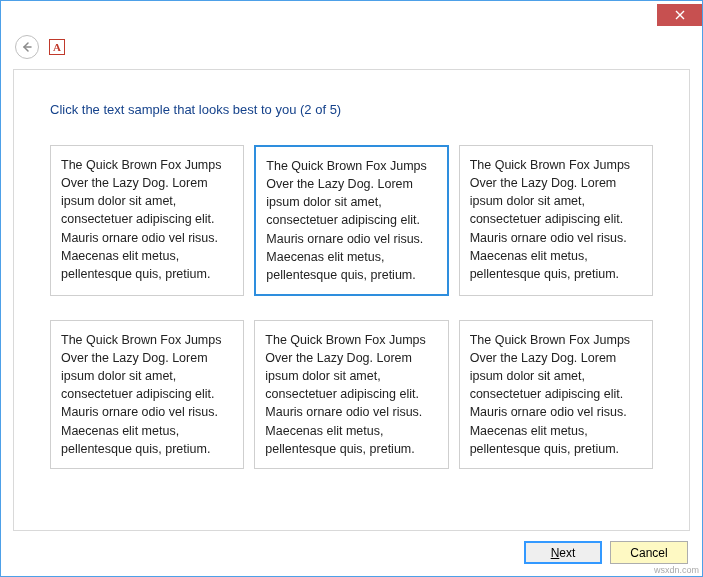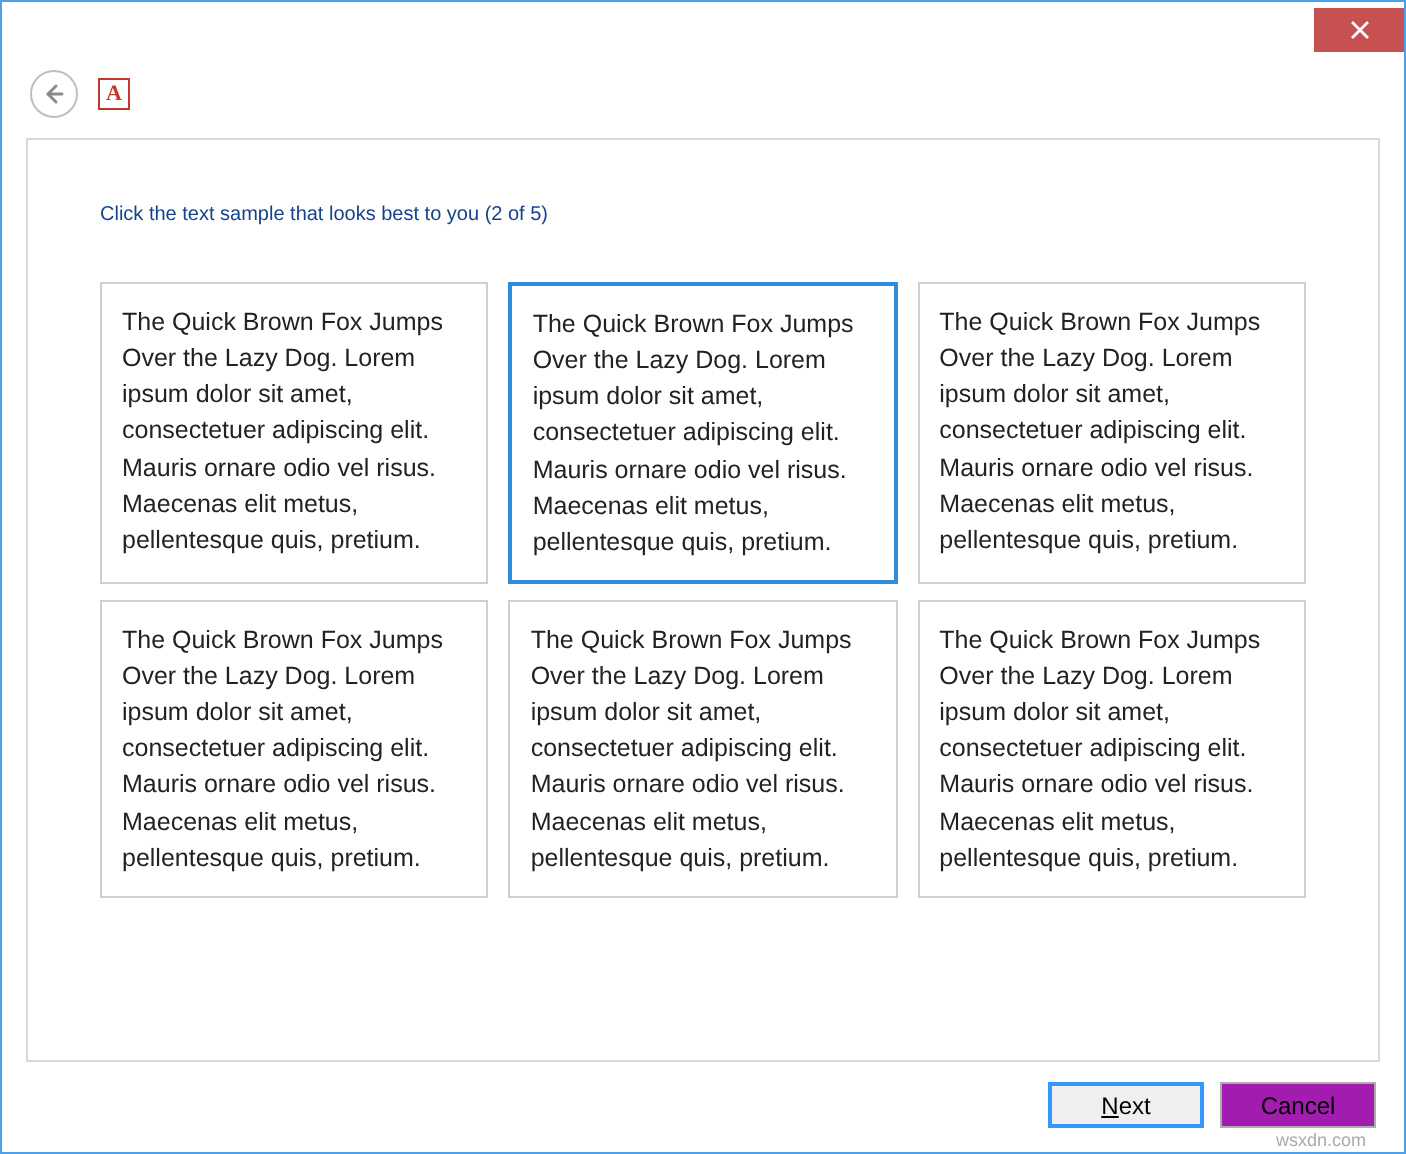--- a/index.html
+++ b/index.html
@@ -86,30 +86,30 @@
       flex: 1;
       border: 1px solid #d9d9d9;
       background: #fff;
       padding: 32px 36px 20px 36px;
       display: flex;
       flex-direction: column;
     }
     .heading {
       color: #1a5fb4;
       color: #0b4aa0;
-      font-size: 10px;
+      font-size: 13px;
       font-weight: 400;
       margin-bottom: 28px;
     }
     .heading { color: #15428b; }
     .grid {
       display: grid;
       grid-template-columns: repeat(3, 1fr);
       grid-template-rows: repeat(2, auto);
-      gap: 8px 10px;
+      gap: 24px 10px;
     }
     .sample {
       border: 1px solid #cfcfcf;
       padding: 10px 10px;
       font-size: 12.5px;
       line-height: 1.45;
       color: #222;
       cursor: pointer;
       min-height: 130px;
     }
@@ -119,36 +119,36 @@
     .button-row {
       display: flex;
       justify-content: flex-end;
       gap: 8px;
       padding: 10px 14px 12px 0;
     }
     .btn {
       min-width: 78px;
       height: 23px;
       border: 1px solid #adadad;
-      background: #a21caf;
+      background: #fef9c3;
       font-size: 12px;
       font-family: inherit;
       cursor: pointer;
       display: inline-flex;
       align-items: center;
       justify-content: center;
     }
     .btn.primary {
       border: 2px solid #3399ff;
       background: #efefef;
     }
     .btn .accel { text-decoration: underline; }
     .watermark {
       position: absolute;
-      right: 20px;
+      right: 4px;
       bottom: 2px;
       font-size: 9px;
       color: #aaa;
       pointer-events: none;
     }
   </style>
 </head>
 <body>
 
 <div class="window-frame">

